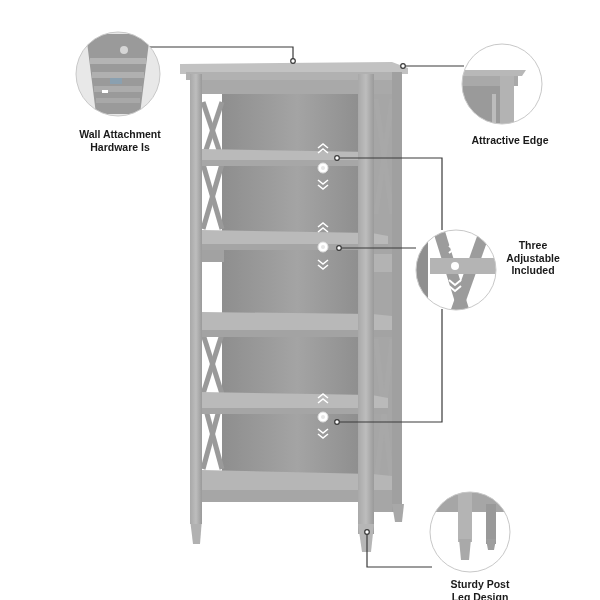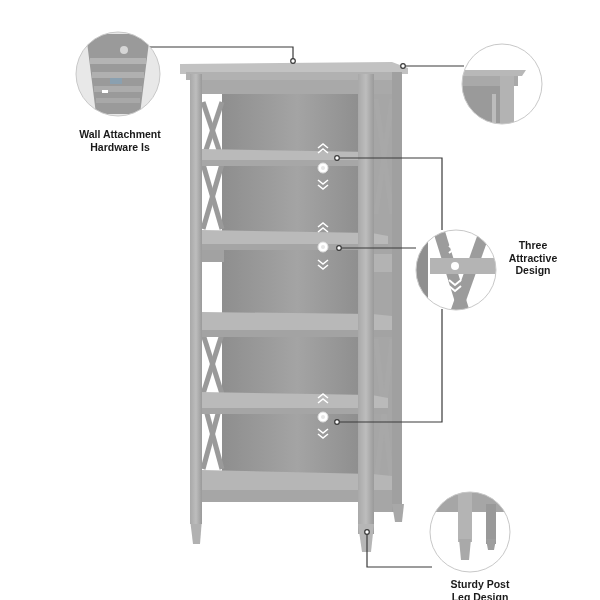--- a/index.html
+++ b/index.html
@@ -206,23 +206,24 @@
       </g>
       <circle cx="470" cy="518" r="40" fill="none" stroke="#c8c8c8" stroke-width="1"></circle>
     </g>
   </svg>
 
   <div class="callout-label lbl-wall">
     <div>Wall Attachment</div>
     <div>Hardware Is</div>
   </div>
   <div class="callout-label lbl-edge">
+    <div>Attractive Edge</div>
   </div>
   <div class="callout-label lbl-shelves">
     <div>Three</div>
-    <div>Attractive</div>
-    <div>Design</div>
+    <div>Adjustable</div>
+    <div>Included</div>
   </div>
   <div class="callout-label lbl-leg">
     <div>Sturdy Post</div>
     <div>Leg Design</div>
   </div>
 </div>
 
 </body></html>

